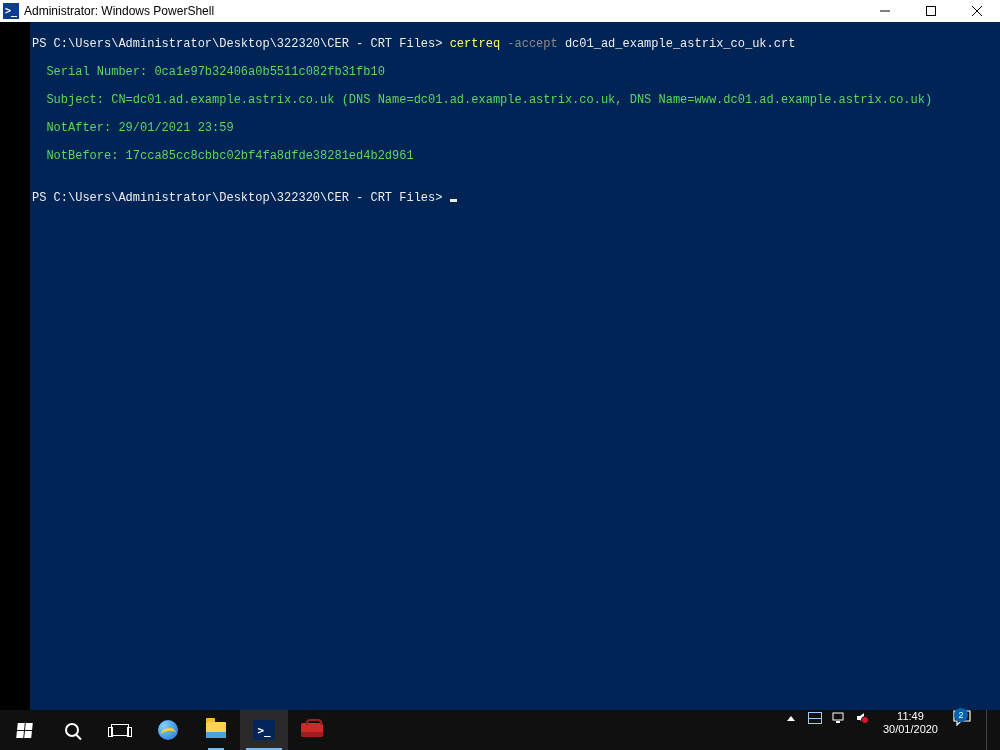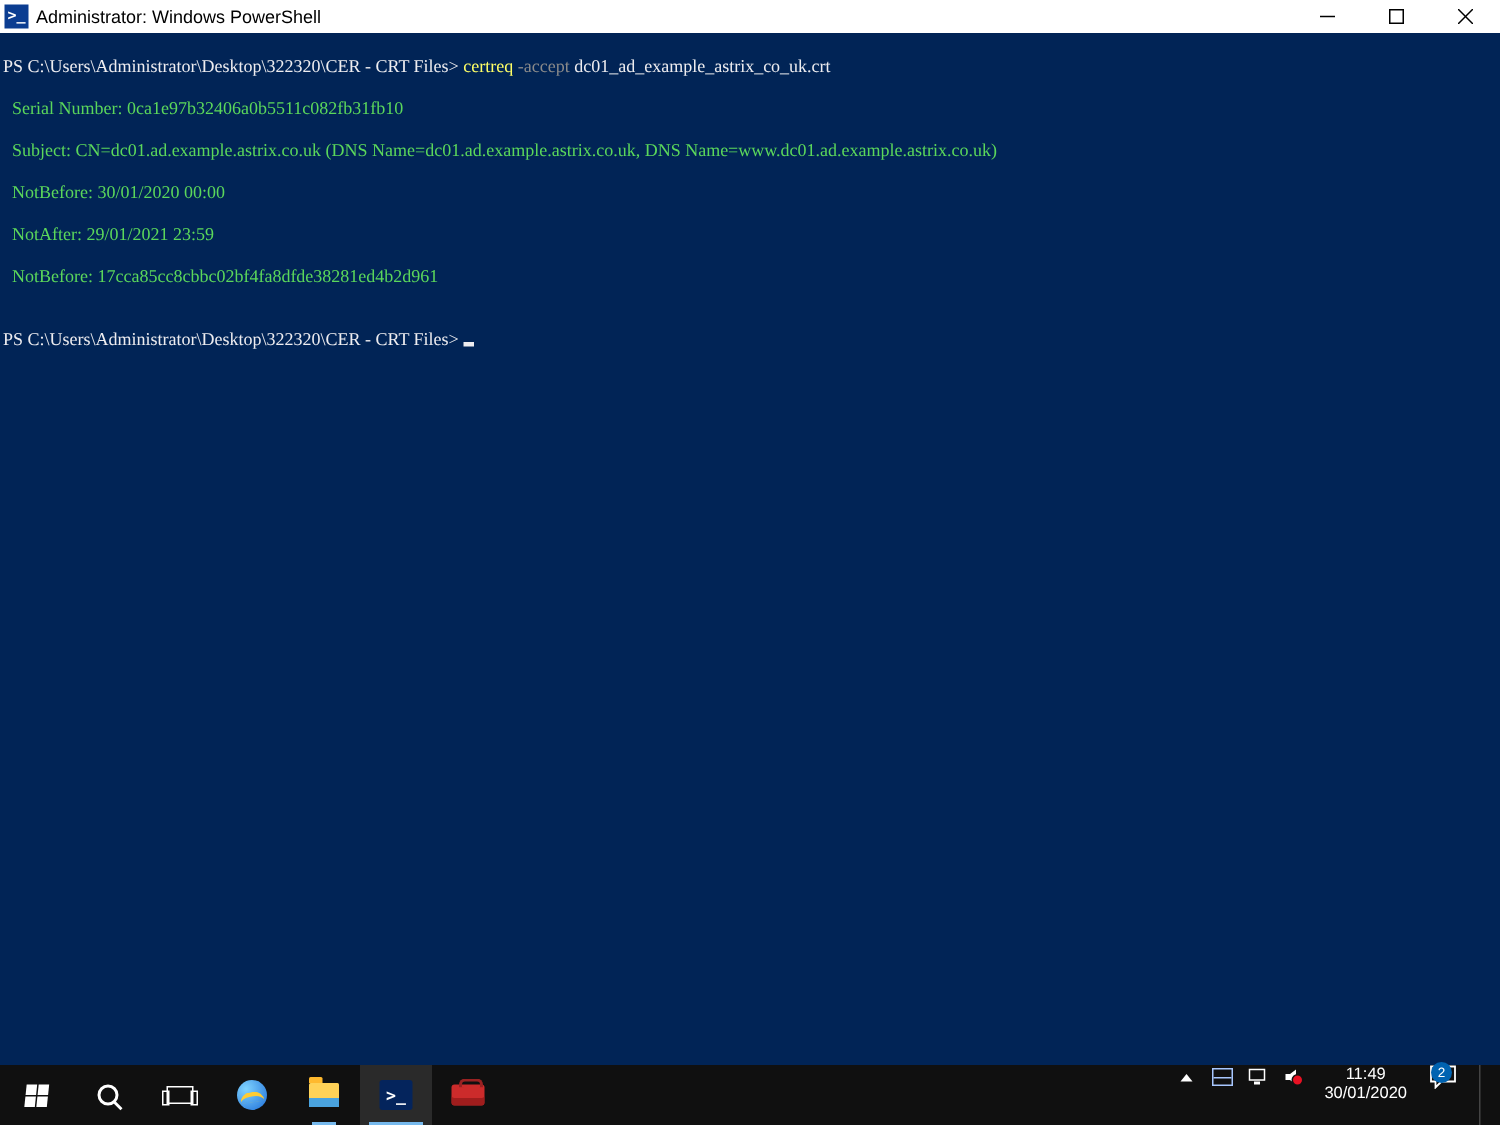--- a/index.html
+++ b/index.html
@@ -9,21 +9,21 @@
   
   .titlebar { height: 22px; background: #ffffff; display: flex; align-items: center; font-size: 12px; color: #000; }
   .titlebar .icon { width: 16px; height: 16px; margin: 0 5px 0 3px; background: #0b3d91; display:flex; align-items:center; justify-content:center; }
   .titlebar .icon span { color:#fff; font-size:10px; font-weight:bold; font-family: Consolas, monospace; transform: translateY(-1px);}
   .titlebar .title { flex: 0 0 auto; }
   .titlebar .spacer { flex: 1 1 auto; }
   .titlebar .winbtn { width: 46px; height: 22px; display:flex; align-items:center; justify-content:center; font-size:11px; font-family: "Segoe UI Symbol", sans-serif; color:#000; }
   .titlebar .winbtn svg { width:10px; height:10px; }
 
   
-  .console { flex: 1 1 auto; background: #012456; color:#eeedf0; font-family: Liberation Serif, serif; font-size: 12px; line-height: 14px; padding: 1px 2px; white-space: pre; overflow:hidden; position:relative;}
+  .console { flex: 1 1 auto; background: #012456; color:#eeedf0; font-family: Liberation Mono, monospace; font-size: 12px; line-height: 14px; padding: 1px 2px; white-space: pre; overflow:hidden; position:relative;margin-left:30px;}
   .console .line { white-space: pre; }
   .yellow { color: #ffff66; }
   .gray   { color: #8a8a8a; }
   .green  { color: #5bd75b; }
   .cursor { display:inline-block; width:7px; height:3px; background:#eeedf0; vertical-align: baseline; margin-bottom:-1px; }
 
   
 
   
   .taskbar { height: 40px; background: #101010; display:flex; align-items:stretch; color:#fff; font-size:12px; }
@@ -90,21 +90,20 @@
         <line x1="0" y1="0" x2="10" y2="10" stroke="#000" stroke-width="1"></line>
         <line x1="10" y1="0" x2="0" y2="10" stroke="#000" stroke-width="1"></line>
       </svg>
   </div>
 </div>
 
 <div class="console">
 <div class="line"><span>PS C:\Users\Administrator\Desktop\322320\CER - CRT Files&gt; </span><span class="yellow">certreq</span><span class="gray"> -accept</span><span> dc01_ad_example_astrix_co_uk.crt</span></div>
 <div class="line green">  Serial Number: 0ca1e97b32406a0b5511c082fb31fb10</div>
 <div class="line green">  Subject: CN=dc01.ad.example.astrix.co.uk (DNS Name=dc01.ad.example.astrix.co.uk, DNS Name=www.dc01.ad.example.astrix.co.uk)</div>
-<div class="line green">  NotBefore: 30/01/2020 00:00</div>
 <div class="line green">  NotAfter: 29/01/2021 23:59</div>
 <div class="line green">  NotBefore: 17cca85cc8cbbc02bf4fa8dfde38281ed4b2d961</div>
 <div class="line"></div>
 <div class="line"><span>PS C:\Users\Administrator\Desktop\322320\CER - CRT Files&gt; </span><span class="cursor"></span></div>
 </div>
 
 <div class="taskbar">
   <div class="tbtn">
     <div class="start-logo">
         <div></div>

